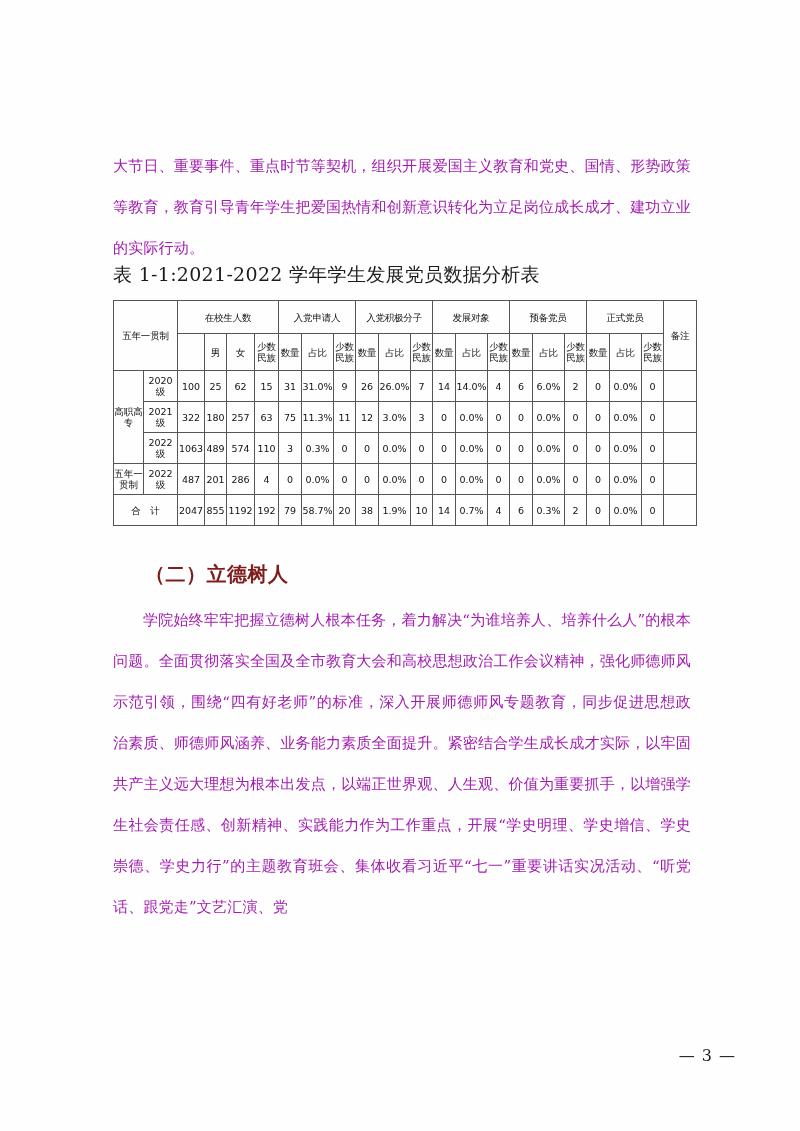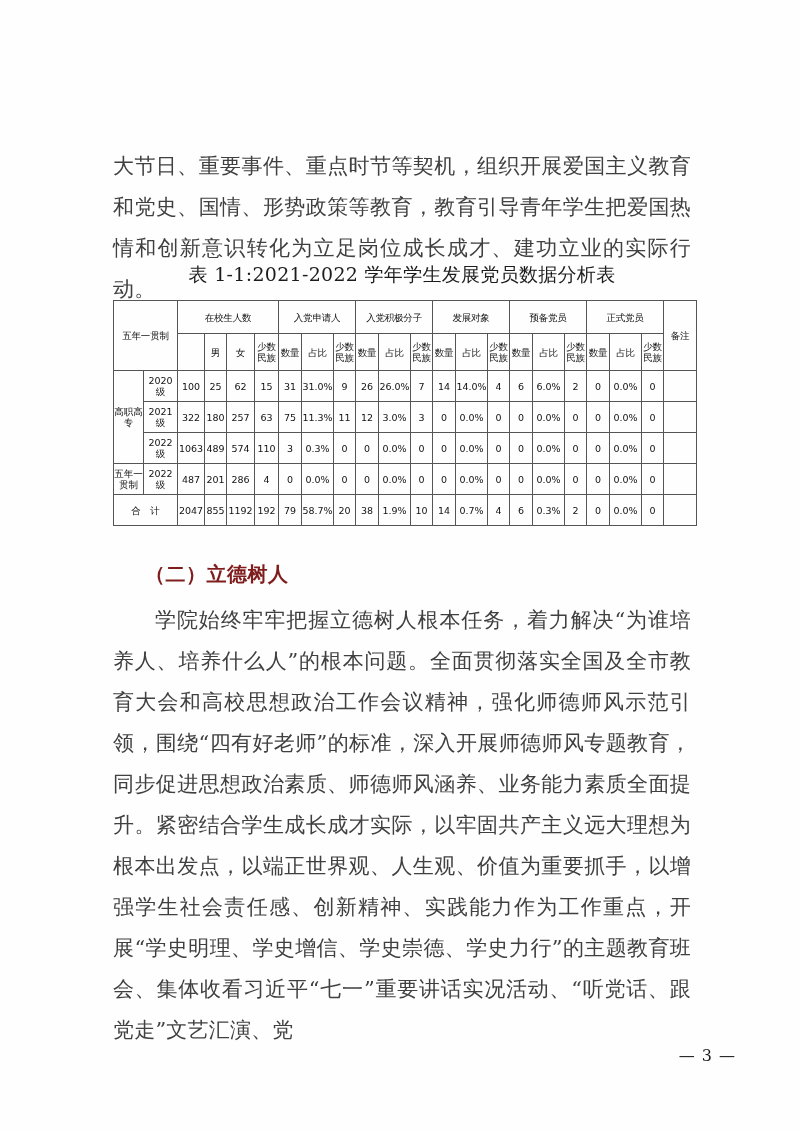--- a/index.html
+++ b/index.html
@@ -24,41 +24,41 @@
     background: #fefefe;
   }
 
   
   .body-block {
     position: absolute;
     left: 113px;
     width: 578px;
   }
   .para {
-    font-size: 21px;
+    font-size: 15px;
     line-height: 41px;
     text-align: justify;
     text-justify: inter-ideograph;
     letter-spacing: 0.2px;
-    color: #404040;
+    color: #a21caf;
     margin: 0;
   }
   .para.indent { text-indent: 2em; }
 
   #top-para { top: 146px; }
 
   
   .table-caption {
     position: absolute;
     left: 113px;
     top: 259px;
     width: 578px;
     font-size: 19px;
     line-height: 30px;
-    text-align: center;
+    text-align: left;
     color: #1c1c1c;
     letter-spacing: 0.3px;
   }
 
   
   .table-wrap {
     position: absolute;
     left: 113px;
     top: 300px;
     width: 578px;

